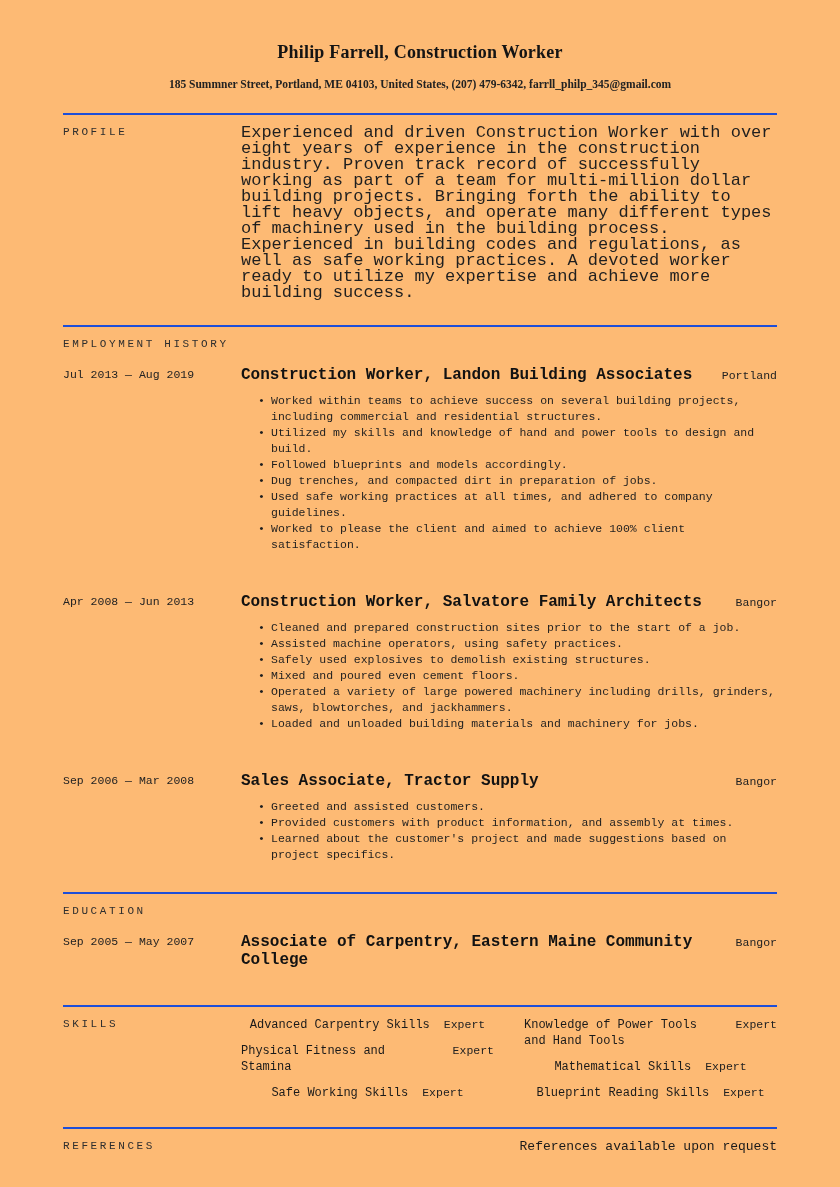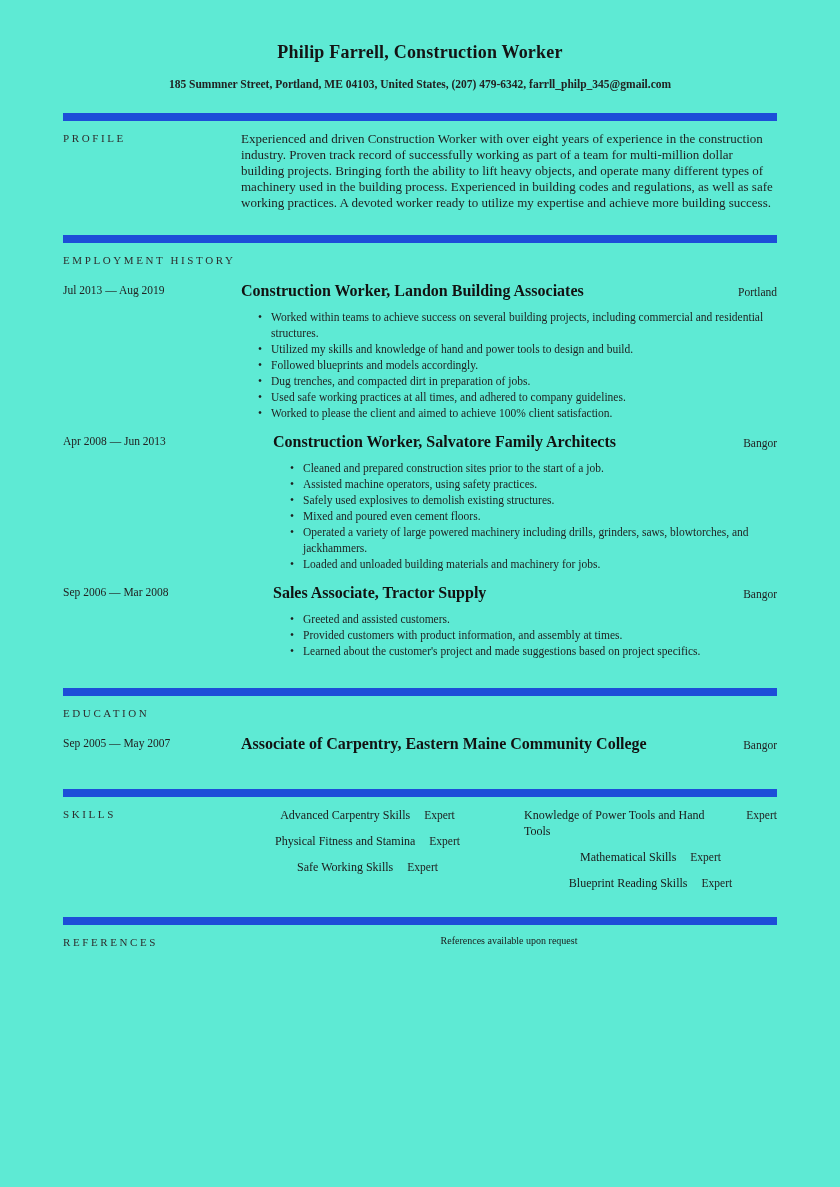--- a/index.html
+++ b/index.html
@@ -1,61 +1,61 @@
 <!DOCTYPE html>
 <html><head>
 <meta charset="utf-8">
 <style>
   * { box-sizing: border-box; }
   html, body { margin: 0; padding: 0; background: #ffffff; }
   .page {
     width: 840px;
     height: 1187px;
     margin: 0 auto;
-    background: #5eead4;
+    background: #fdba74;
     font-family: "Liberation Serif", "DejaVu Serif", serif;
     color: #1f1f1f;
     padding: 42px 63px 0 63px;
     overflow: hidden;
   }
   
   .header { text-align: center; margin-bottom: 23px; }
   .name {
     font-size: 18px;
     font-weight: bold;
     color: #141414;
     margin: 0 0 15px 0;
     letter-spacing: 0.2px;
   }
   .contact {
     font-size: 11.5px;
     font-weight: bold;
     color: #222222;
   }
   
-  section { border-top: 8px solid #1d4ed8; }
+  section { border-top: 2px solid #1d4ed8; font-family: Liberation Mono, monospace; }
   .row { display: grid; grid-template-columns: 178px 1fr; }
   .section-label {
     font-size: 11px;
     letter-spacing: 2.6px;
     color: #2e2e2e;
     padding-top: 11px;
     white-space: nowrap;
   }
   
   .profile-text {
-    font-size: 13px;
+    font-size: 17px;
     line-height: 16px;
     margin: 0;
     padding: 10px 0 24px 0;
     color: #1f1f1f;
   }
   
   .entry { display: grid; grid-template-columns: 178px 1fr; margin-top: 16px; }
-  .entry + .entry { margin-top: 12px; gap: 32px; }
+  .entry + .entry { margin-top: 40px; }
   .entry-dates { font-size: 11.5px; color: #222222; padding-top: 2px; }
   .entry-head { display: flex; justify-content: space-between; align-items: baseline; gap: 16px; }
   .entry-title { font-size: 16px; font-weight: bold; color: #121212; }
   .entry-loc { font-size: 11.5px; color: #222222; white-space: nowrap; }
   .bullets { margin: 9px 0 0 0; padding: 0 0 0 17px; list-style: none; }
   .bullets li {
     font-size: 11.5px;
     line-height: 16px;
     position: relative;
     padding-left: 13px;
@@ -65,23 +65,23 @@
   .section-employment { padding-bottom: 29px; }
   .section-education { padding-bottom: 36px; }
   
   .skills-cols { display: flex; gap: 30px; padding: 10px 0 16px 0; }
   .skill-col { flex: 1; min-width: 0; }
   .skill { display: flex; justify-content: center; align-items: flex-start; gap: 14px; margin-bottom: 10px; }
   .skill-name { font-size: 12px; line-height: 16px; color: #1a1a1a; }
   .skill-level { font-size: 11.5px; line-height: 16px; color: #222222; white-space: nowrap; }
   
   .section-references .references-text {
-    font-size: 10px;
+    font-size: 13px;
     color: #1a1a1a;
-    text-align: center;
+    text-align: right;
     padding-top: 10px;
   }
 </style>
 </head>
 <body>
 
 <div class="page">
 
   <div class="header">
     <h1 class="name">Philip Farrell, Construction Worker</h1>

